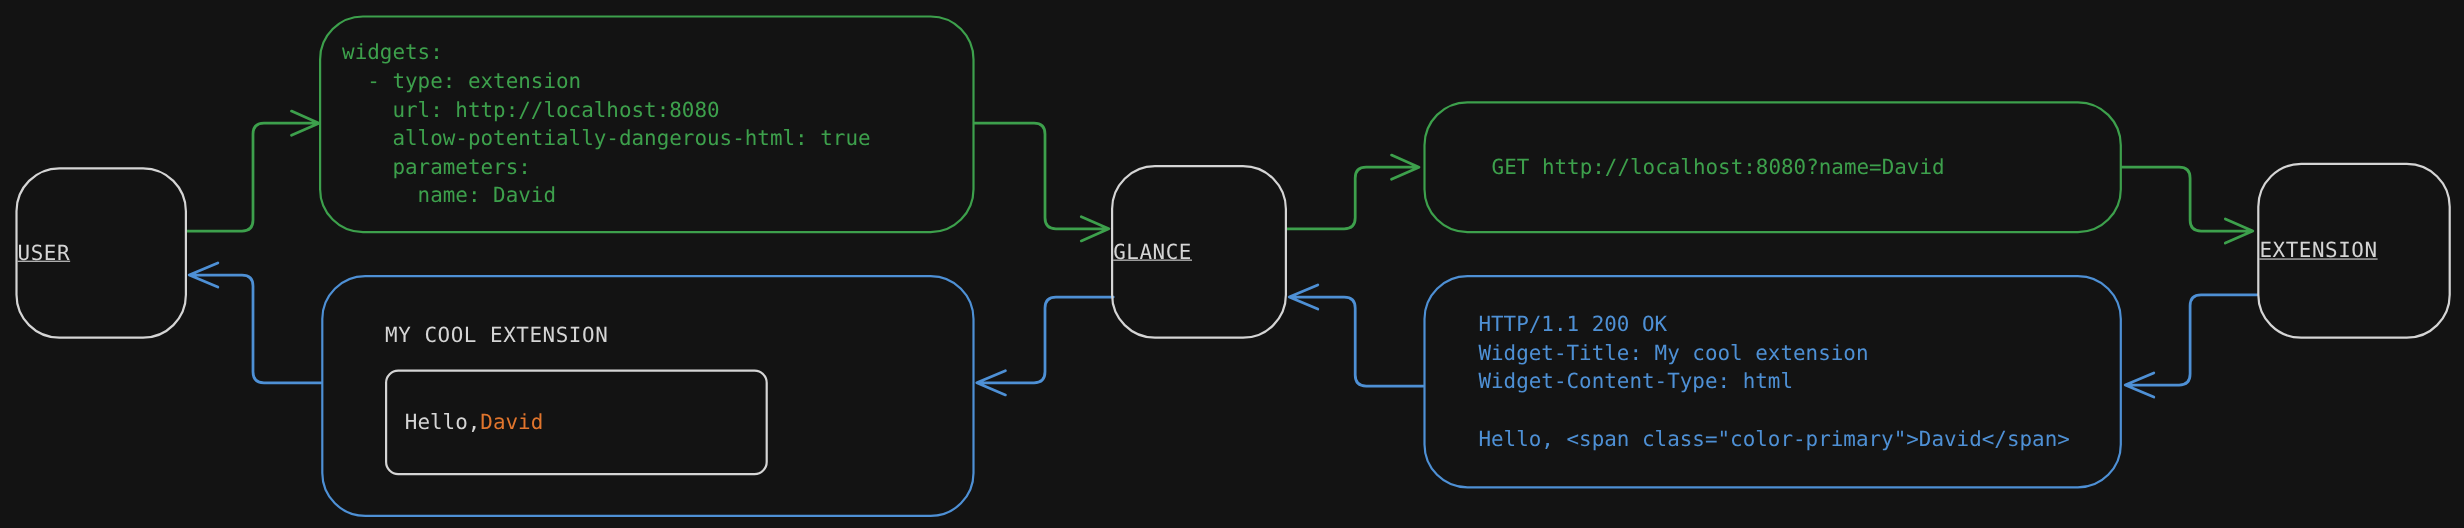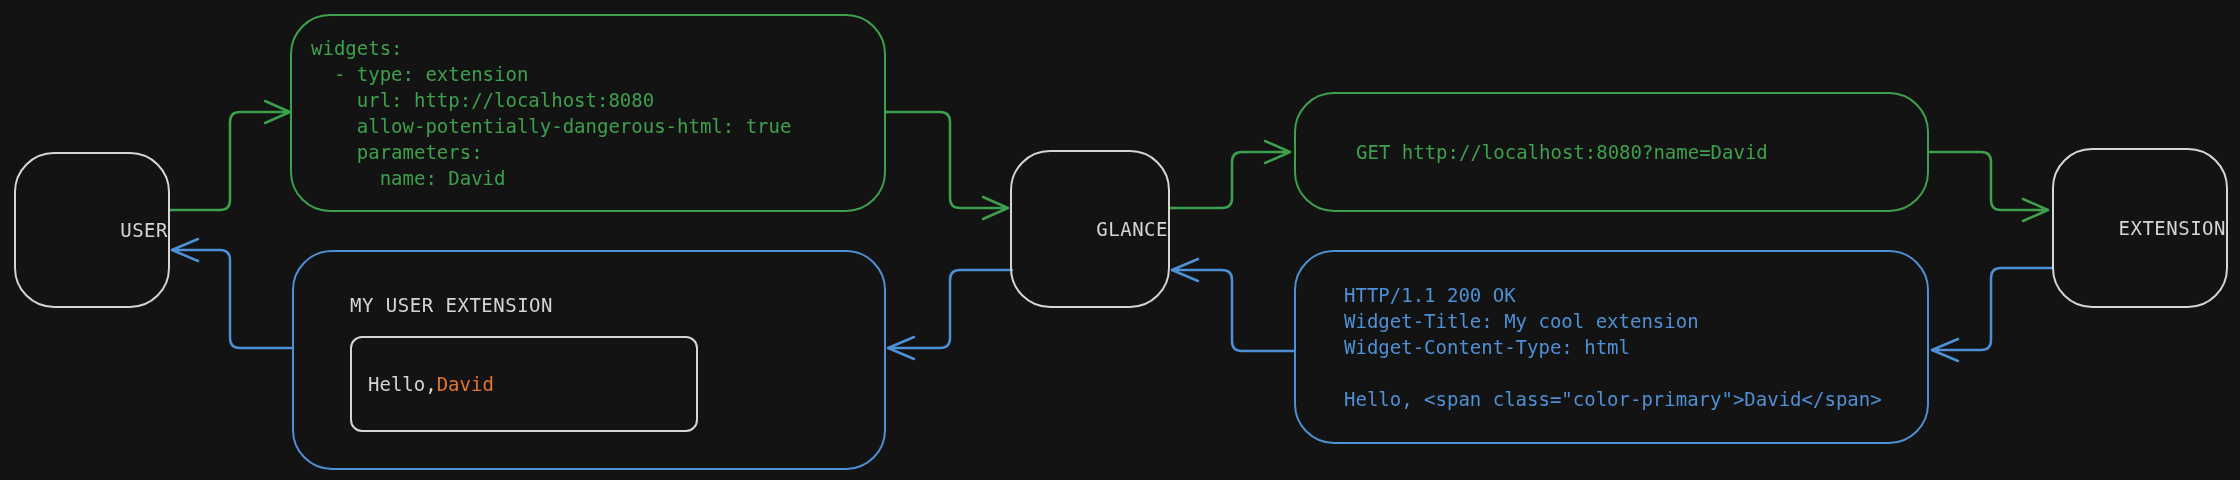--- a/index.html
+++ b/index.html
@@ -20,24 +20,25 @@
   }
   #arrows{position:absolute;left:0;top:0;width:2240px;height:480px;}
   #arrows path{fill:none;stroke-width:2.5px;stroke-linecap:round;stroke-linejoin:round;}
   #arrows path.green{stroke:var(--green);}
   #arrows path.blue{stroke:var(--blue);}
 
   .node{
     position:absolute;
     border:2px solid var(--gray);
     border-radius:40px;
-    display:flex;align-items:center;justify-content:flex-end;
+    display:flex;align-items:center;justify-content:flex-start;
     color:var(--gray);
     font-size:19px;
     letter-spacing:0.5px;
+    text-decoration:underline;
   }
   #node-user{left:14px;top:152px;width:156px;height:156px;}
   #node-glance{left:1010px;top:150px;width:160px;height:158px;}
   #node-extension{left:2052px;top:148px;width:176px;height:160px;}
 
   .codebox{
     position:absolute;
     border:2px solid;
     border-radius:40px;
     display:flex;align-items:center;
@@ -104,21 +105,21 @@
   <div class="codebox green" id="box-config">
     <pre>widgets:
   - type: extension
     url: http://localhost:8080
     allow-potentially-dangerous-html: true
     parameters:
       name: David</pre>
   </div>
 
   <div id="box-widget">
-    <div id="widget-title">MY USER EXTENSION</div>
+    <div id="widget-title">MY COOL EXTENSION</div>
     <div id="widget-greeting-box">
       <span>Hello, </span>
         <span id="greeting-name">David</span>
     </div>
   </div>
 
   <div class="node" id="node-glance">
     <span>GLANCE</span>
   </div>
 

